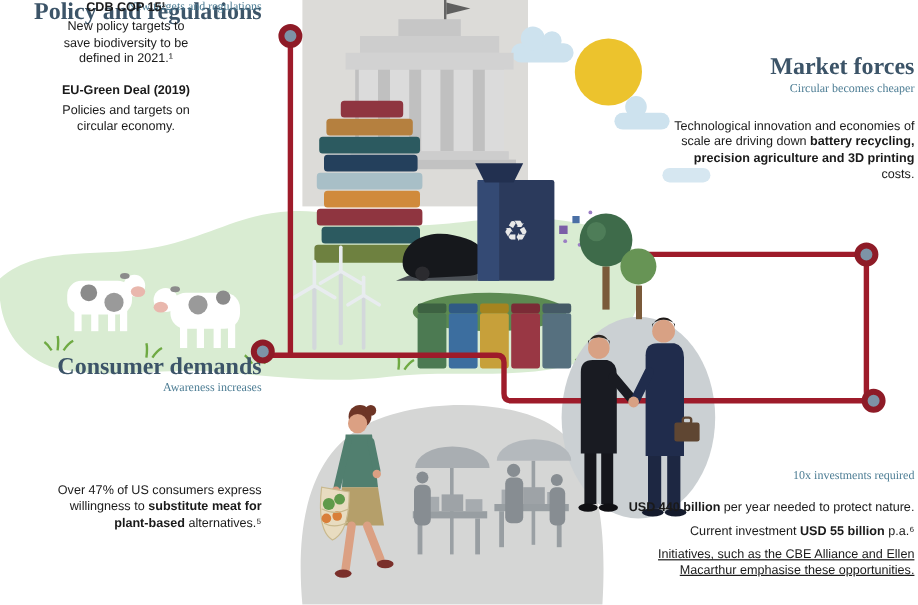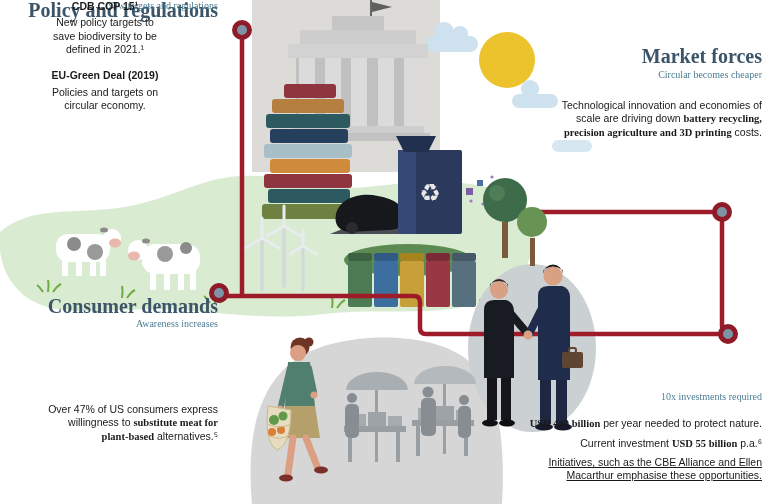--- a/index.html
+++ b/index.html
@@ -11,21 +11,21 @@
              font-size:20px;line-height:1.05;color:#3c5468;text-align:right;}
   .sec-sub{font-family:"Liberation Serif","DejaVu Serif",serif;font-weight:400;
            font-size:10px;line-height:1.1;color:#4d7d94;text-align:right;}
   .body-r{font-size:10.5px;line-height:1.27;color:#1a1a1a;text-align:right;}
   .body-c{font-size:10.5px;line-height:1.27;color:#1a1a1a;text-align:center;}
   .cols{display:flex;gap:6px;}
   .col1{width:112px;margin-left:45px;} .col2{width:92px;}
   .cols h4{margin:0 0 3px 0;font-size:10.5px;line-height:1.27;font-weight:700;}
   .cols p{margin:0 0 13px 0;}
   .col2 p{padding:0 5px;}
-  b{font-weight:700;font-family:Liberation Serif, serif;}
+  b{font-weight:700;}
   p{margin:0;}
 </style>
 </head>
 <body>
 
 <div class="stage">
 
   <svg class="illustration" width="765" height="504" viewBox="0 0 765 504">
 
     <rect x="252" y="0" width="188" height="172" fill="#dcdbd8"></rect>

